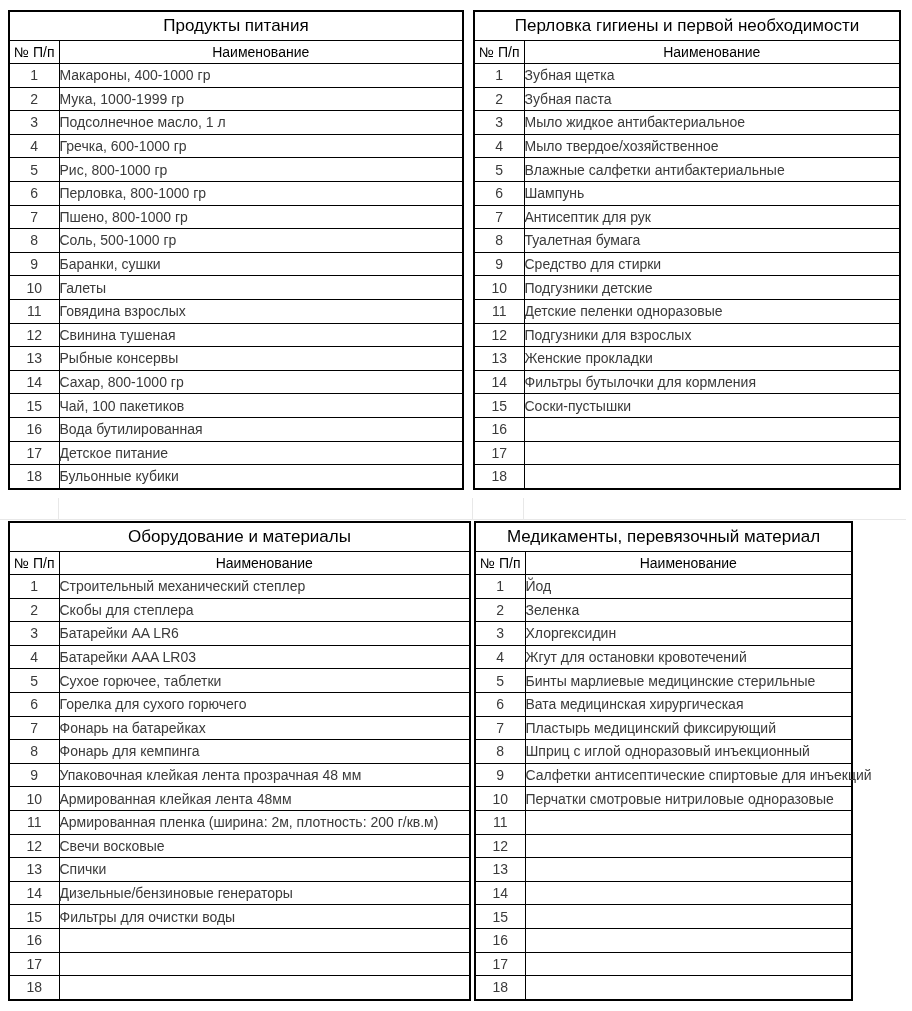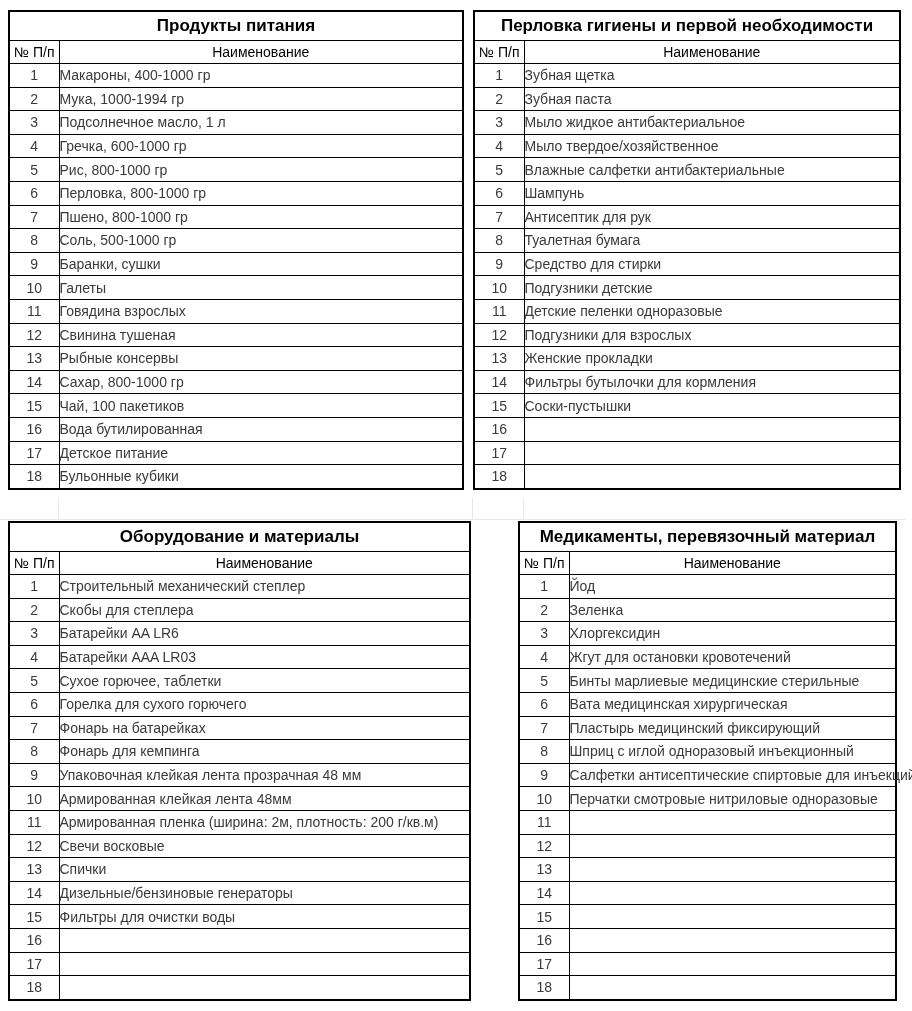--- a/index.html
+++ b/index.html
@@ -23,21 +23,21 @@
     border: 2px solid #000000;
   }
   table.sheet th, table.sheet td {
     border: 1.5px solid #000000;
     padding: 0;
     overflow: visible;
   }
   th.title {
     height: 28px;
     font-size: 17px;
-    font-weight: bold;
+    font-weight: normal;
     color: #000000;
     white-space: nowrap;
   }
   tr.head-row th {
     height: 22px;
     font-size: 14px;
     font-weight: normal;
     color: #000000;
     text-align: center;
     white-space: nowrap;
@@ -47,21 +47,21 @@
     font-size: 14px;
     color: #3a3a3a;
     white-space: nowrap;
   }
   td.num { text-align: center; }
   td.nm  { text-align: left; padding-left: 5px; }
   
   #t0 { left: 8px;   top: 10px;  width: 456px; }
   #t1 { left: 473px; top: 10px;  width: 428px; }
   #t2 { left: 8px;   top: 521px; width: 463px; }
-  #t3 { left: 474px; top: 521px; width: 379px; margin-left: 44px; }
+  #t3 { left: 474px; top: 521px; width: 379px; }
   
   .gl { position: absolute; background: #e8e8e8; }
 </style>
 </head>
 <body>
 
 <div class="page">
 
   <div class="gl" style="left:0; top:519px; width:906px; height:1px;"></div>
   <div class="gl" style="left:58px;  top:498px; width:1px; height:21px;"></div>
@@ -82,21 +82,21 @@
         <th>Наименование</th>
       </tr>
     </thead>
     <tbody>
         <tr>
           <td class="num">1</td>
           <td class="nm">Макароны, 400-1000 гр</td>
         </tr>
         <tr>
           <td class="num">2</td>
-          <td class="nm">Мука, 1000-1994 гр</td>
+          <td class="nm">Мука, 1000-1999 гр</td>
         </tr>
         <tr>
           <td class="num">3</td>
           <td class="nm">Подсолнечное масло, 1 л</td>
         </tr>
         <tr>
           <td class="num">4</td>
           <td class="nm">Гречка, 600-1000 гр</td>
         </tr>
         <tr>

